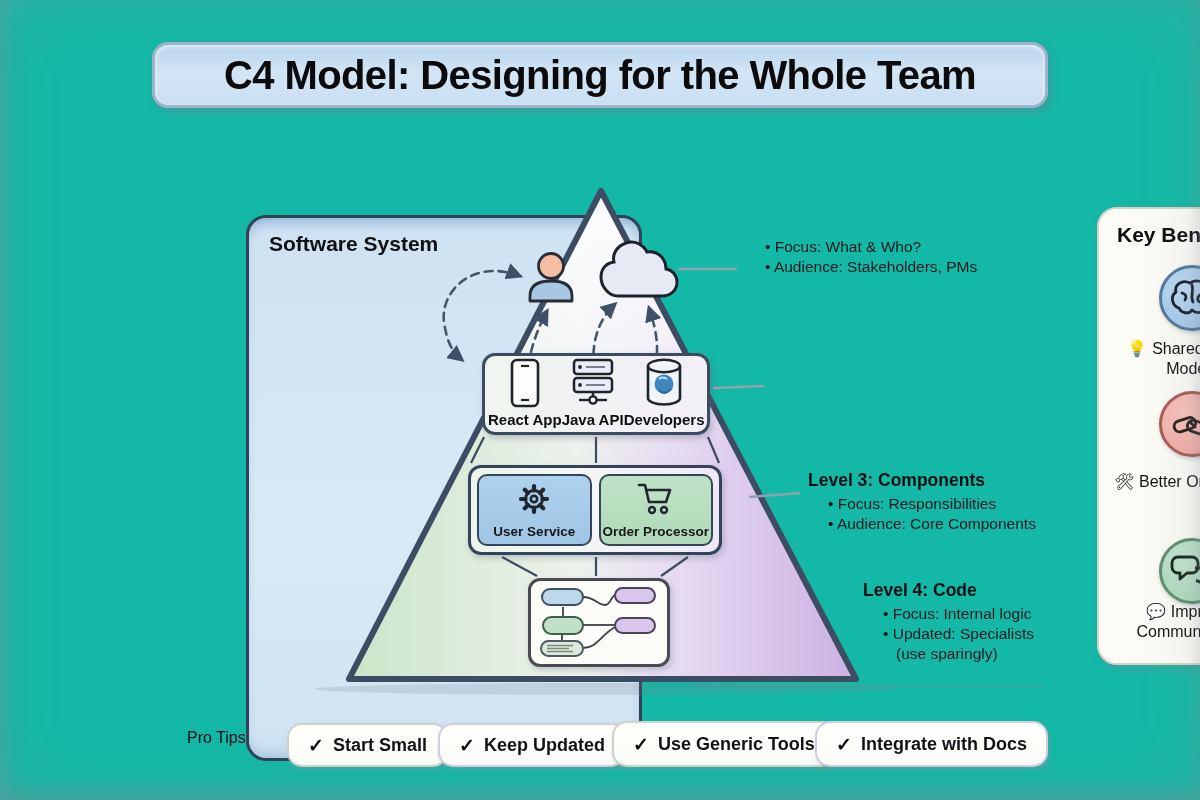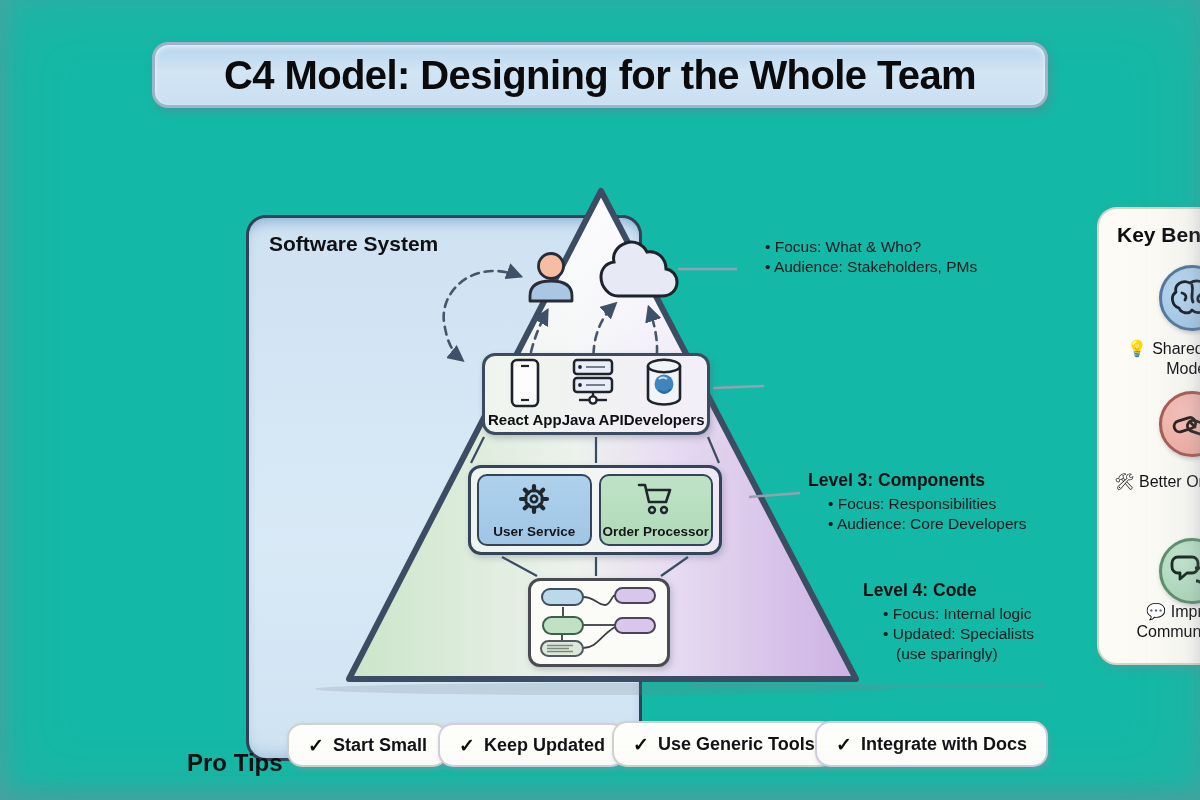--- a/index.html
+++ b/index.html
@@ -75,21 +75,21 @@
   .benefits-title { position:absolute; left:18px; top:14px; font-size:21px; font-weight:700; color:#0e0e11; white-space:nowrap; }
   .bcircle { position:absolute; left:60px; width:66px; height:66px; border-radius:50%;
     display:flex; align-items:center; justify-content:center; box-shadow:1px 2px 4px rgba(100,110,120,.35); box-sizing:border-box; }
   .bc1 { top:56px;  background:radial-gradient(circle at 38% 32%, #bcd9f1, #9cc4e6); border:3px solid #54779c; }
   .bc2 { top:182px; background:radial-gradient(circle at 38% 32%, #f8c3bc, #efa49c); border:3px solid #a65b55; }
   .bc3 { top:329px; background:radial-gradient(circle at 38% 32%, #c4e5cf, #a5d4b4); border:3px solid #5d8d6e; }
   .blabel { position:absolute; left:8px; width:170px; text-align:center; font-size:16px; font-weight:500; color:#121215; line-height:20px; }
   .bl1 { top:130px; } .bl2 { top:263px; } .bl3 { top:393px; }
 
   
-  .protips-label { position:absolute; left:187px; top:729px; z-index:5; font-size:24px; font-weight:700; color:#0d0d10;margin-top:20px; }
+  .protips-label { position:absolute; left:187px; top:729px; z-index:5; font-size:16px; font-weight:400; color:#0d0d10; }
   .pill { position:absolute; top:723px; height:44px; z-index:5; border-radius:15px;
     background:#fefefb; border:2px solid #ccd4cc;
     box-shadow:2px 3px 5px rgba(140,148,160,.4), inset 0 1px 2px #fff;
     display:inline-flex; align-items:center; padding:0 19px; gap:9px; box-sizing:border-box;
     font-size:18px; font-weight:600; color:#121216; white-space:nowrap; }
   .pill .check { font-size:19px; font-weight:700; color:#0c0c0e; }
   .pill-1 { left:287px; }
   .pill-2 { left:438px; border-color:#d3cdde; }
   .pill-3 { left:612px; top:721px; height:46px; }
   .pill-4 { left:815px; top:721px; height:46px; border-color:#d2cce0; }
@@ -254,21 +254,21 @@
     </svg>
   </div>
 
   <div class="level level-1">
     <div class="lvl-b">• Focus: What &amp; Who?</div>
     <div class="lvl-b">• Audience: Stakeholders, PMs</div>
   </div>
   <div class="level level-3">
     <div class="lvl-title">Level 3: Components</div>
     <div class="lvl-b">• Focus: Responsibilities</div>
-    <div class="lvl-b">• Audience: Core Developers</div>
+    <div class="lvl-b">• Audience: Core Components</div>
   </div>
   <div class="level level-4">
     <div class="lvl-title">Level 4: Code</div>
     <div class="lvl-b">• Focus: Internal logic</div>
     <div class="lvl-b">• Updated: Specialists</div>
     <div class="lvl-b cont">(use sparingly)</div>
   </div>
 
   <div class="benefits">
     <div class="benefits-title">Key Benefits</div>

